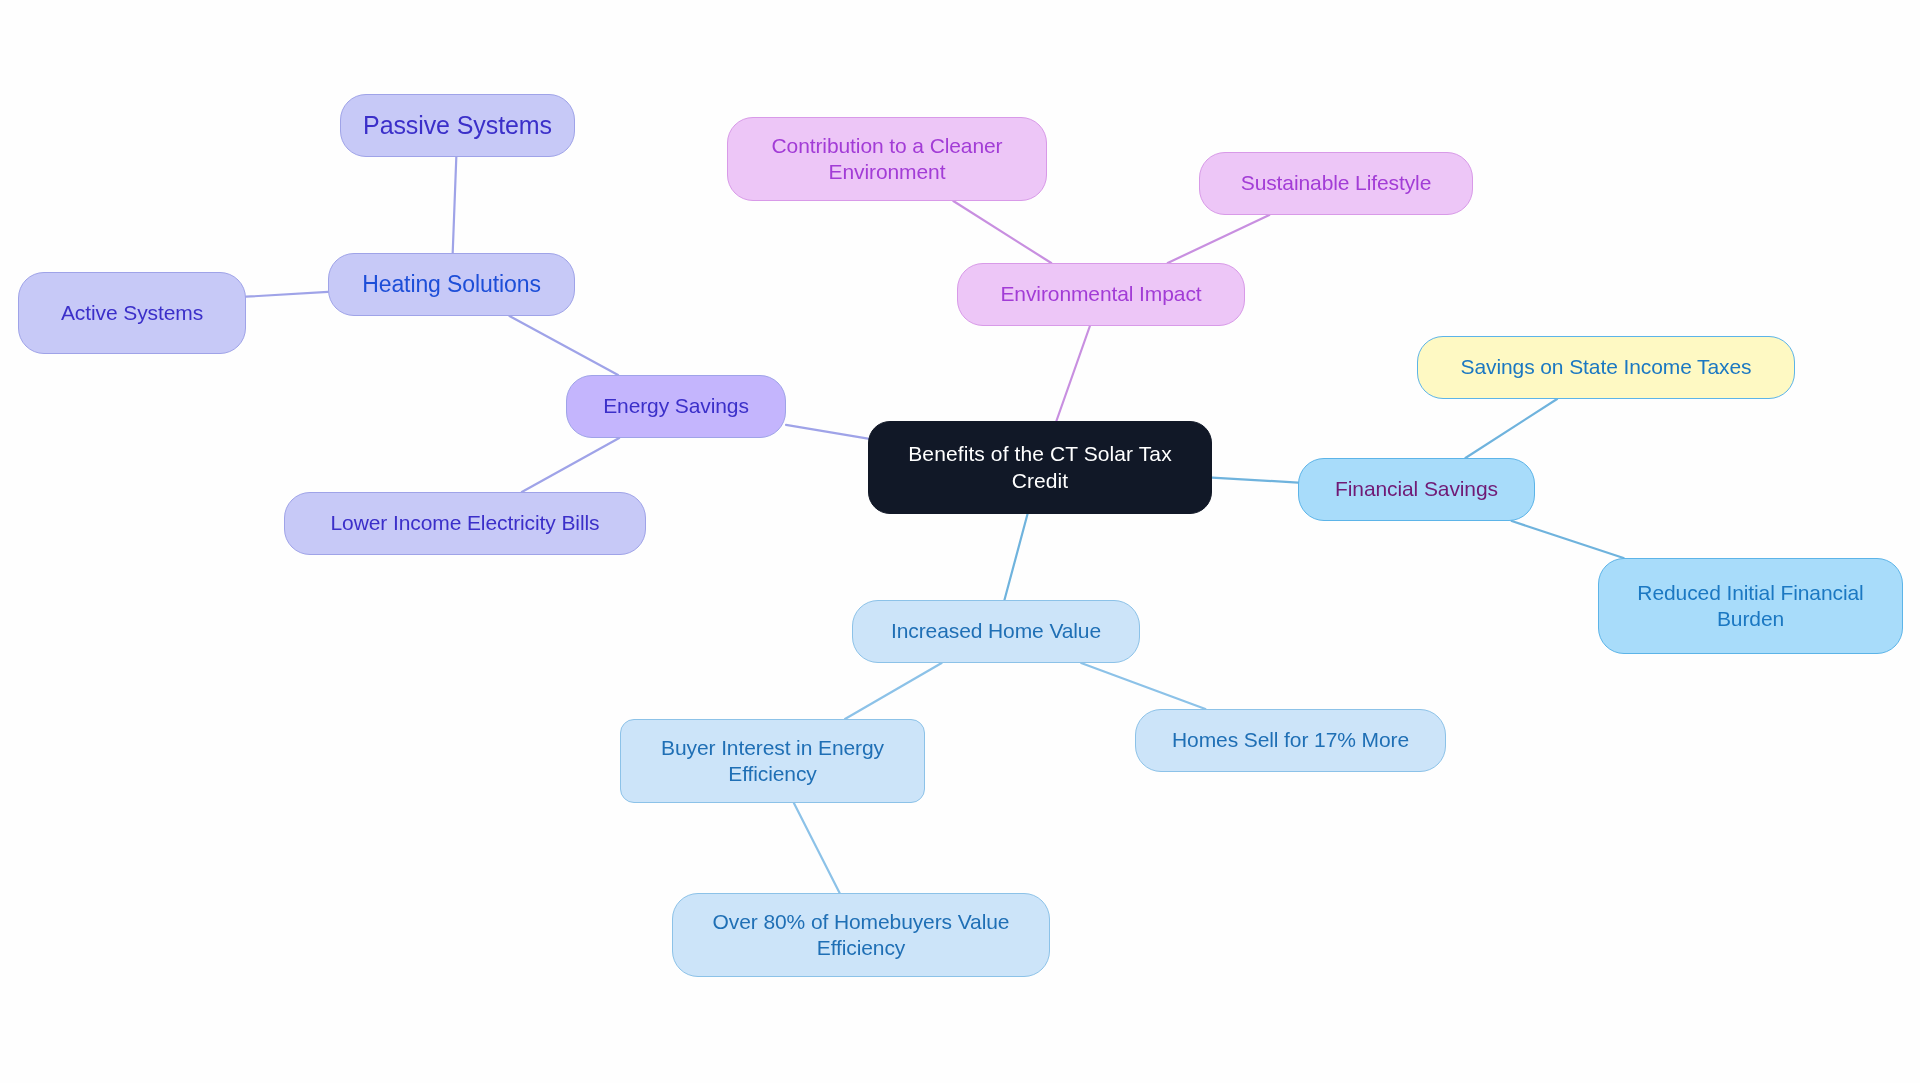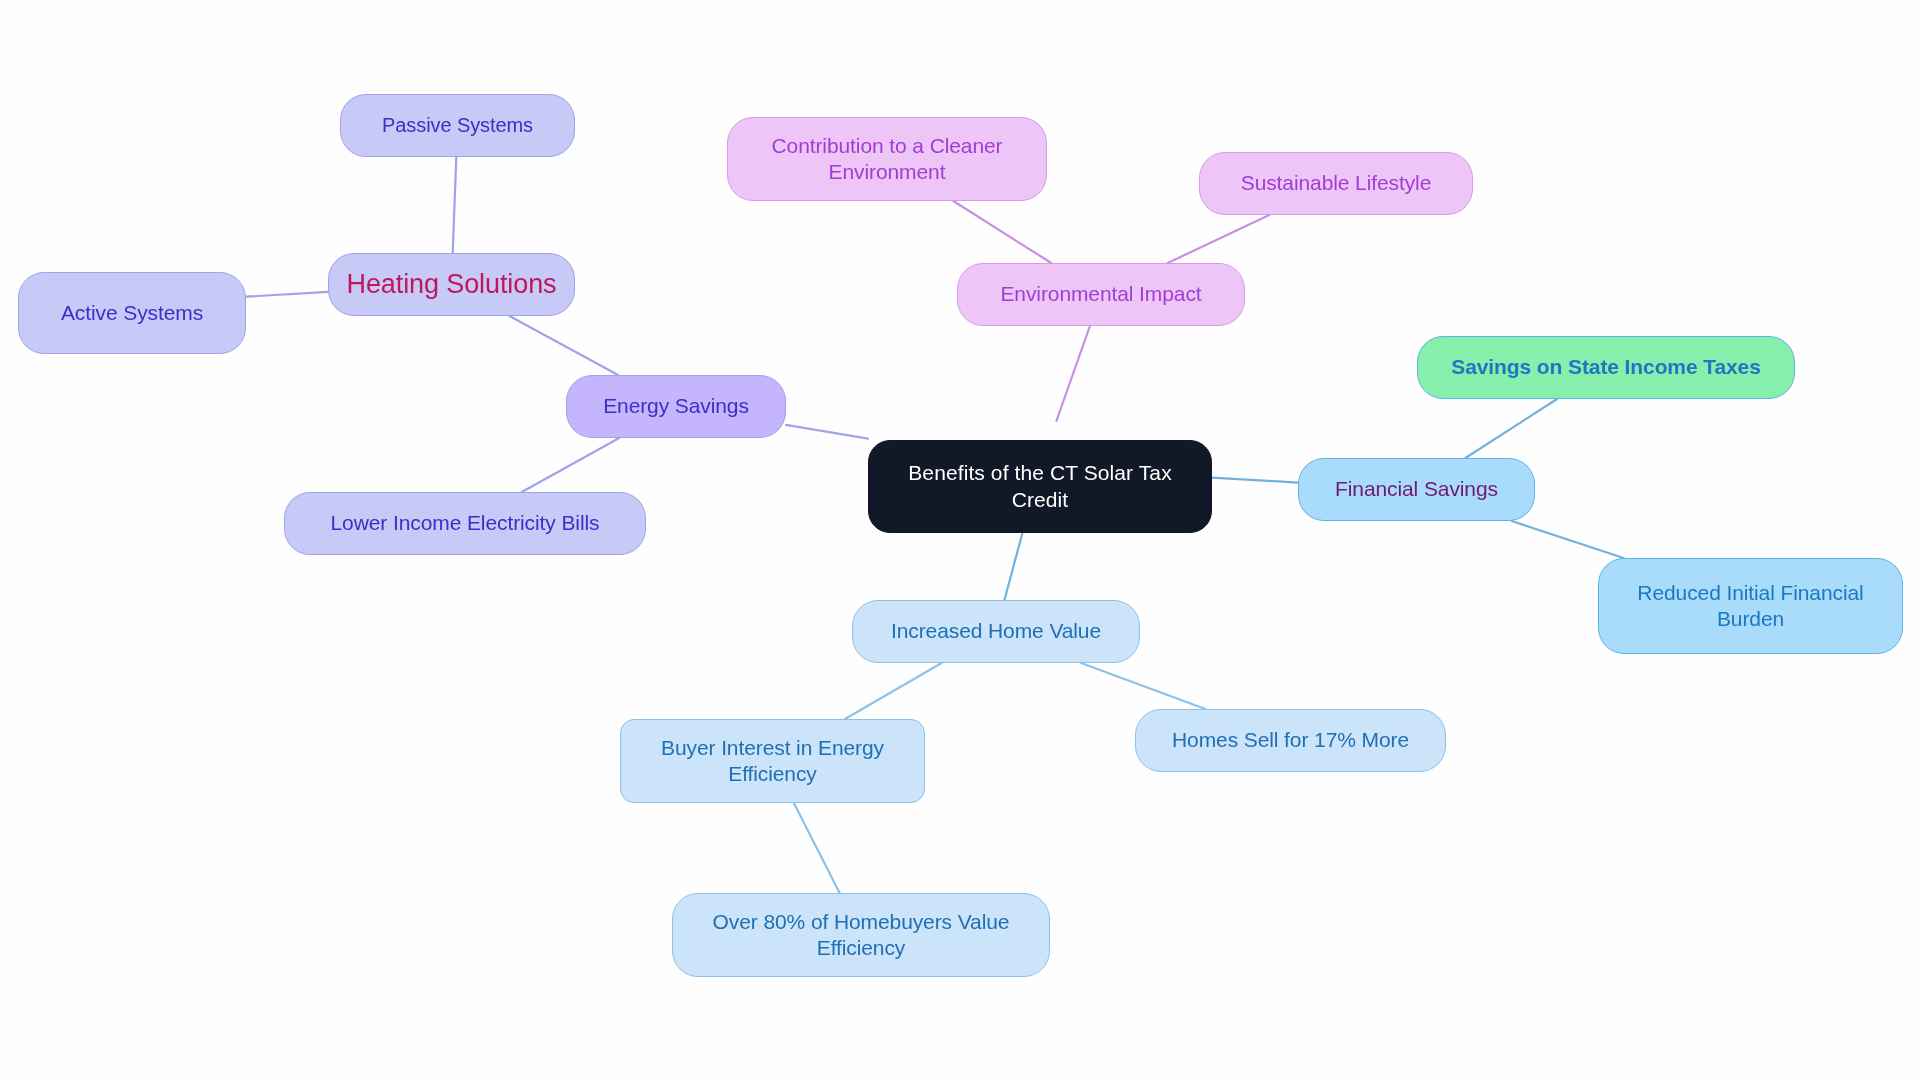--- a/index.html
+++ b/index.html
@@ -43,21 +43,20 @@
     padding: 6px 14px;
     line-height: 1.26;
     letter-spacing: -0.1px;
     white-space: pre-line;
   }
 
   .node.root {
     border-radius: 22px;
     border-width: 1px;
     letter-spacing: 0.1px;
-    margin-top: 19px;
   }
 </style>
 </head>
 <body>
 
 <div id="canvas">
   <svg id="edge-layer" viewBox="0 0 1920 1083" preserveAspectRatio="none">
       <line x1="868" y1="438.6758241758242" x2="786" y2="424.9340659340659" stroke="#9fa3e8" stroke-width="2.2" stroke-linecap="round"></line>
       <line x1="618.0348360655738" y1="375" x2="509.46516393442624" y2="316" stroke="#9fa3e8" stroke-width="2.2" stroke-linecap="round"></line>
       <line x1="452.688679245283" y1="253" x2="456.311320754717" y2="157" stroke="#9fa3e8" stroke-width="2.2" stroke-linecap="round"></line>
@@ -71,30 +70,30 @@
       <line x1="1511.712669683258" y1="521" x2="1623.5497737556561" y2="558" stroke="#6fb3dd" stroke-width="2.2" stroke-linecap="round"></line>
       <line x1="1027.5243902439024" y1="514" x2="1004.4512195121952" y2="600" stroke="#6fb3dd" stroke-width="2.2" stroke-linecap="round"></line>
       <line x1="1081.1077981651376" y1="663" x2="1205.3922018348624" y2="709" stroke="#8cc2e8" stroke-width="2.2" stroke-linecap="round"></line>
       <line x1="941.6351351351351" y1="663" x2="844.9864864864865" y2="719" stroke="#8cc2e8" stroke-width="2.2" stroke-linecap="round"></line>
       <line x1="793.8620689655172" y1="803" x2="839.6379310344828" y2="893" stroke="#8cc2e8" stroke-width="2.2" stroke-linecap="round"></line>
     </svg>
   <div id="node-layer">
       <div class="node root" style="left: 868px; top: 421px; width: 344px; height: 93px; background: rgb(17, 24, 39); border-color: rgb(17, 24, 39); color: rgb(255, 255, 255); font-size: 21px;">Benefits of the CT Solar Tax
 Credit</div>
       <div class="node" style="left: 566px; top: 375px; width: 220px; height: 63px; background: #c4b5fd; border-color: rgb(159, 163, 232); color: rgb(59, 47, 201); font-size: 21px;">Energy Savings</div>
-      <div class="node" style="left: 328px; top: 253px; width: 247px; height: 63px; background: rgb(199, 201, 247); border-color: rgb(159, 163, 232); color: #be185d; font-size: 27px;">Heating Solutions</div>
-      <div class="node" style="left: 340px; top: 94px; width: 235px; height: 63px; background: rgb(199, 201, 247); border-color: rgb(159, 163, 232); color: rgb(59, 47, 201); font-size: 20px;">Passive Systems</div>
+      <div class="node" style="left: 328px; top: 253px; width: 247px; height: 63px; background: rgb(199, 201, 247); border-color: rgb(159, 163, 232); color: #1d4ed8; font-size: 23px;">Heating Solutions</div>
+      <div class="node" style="left: 340px; top: 94px; width: 235px; height: 63px; background: rgb(199, 201, 247); border-color: rgb(159, 163, 232); color: rgb(59, 47, 201); font-size: 25px;">Passive Systems</div>
       <div class="node" style="left: 18px; top: 272px; width: 228px; height: 82px; background: rgb(199, 201, 247); border-color: rgb(159, 163, 232); color: rgb(59, 47, 201); font-size: 21px;">Active Systems</div>
       <div class="node" style="left: 284px; top: 492px; width: 362px; height: 63px; background: rgb(199, 201, 247); border-color: rgb(159, 163, 232); color: rgb(59, 47, 201); font-size: 21px;">Lower Income Electricity Bills</div>
       <div class="node" style="left: 957px; top: 263px; width: 288px; height: 63px; background: rgb(237, 198, 247); border-color: rgb(216, 154, 232); color: rgb(162, 60, 214); font-size: 21px;">Environmental Impact</div>
       <div class="node" style="left: 727px; top: 117px; width: 320px; height: 84px; background: rgb(237, 198, 247); border-color: rgb(216, 154, 232); color: rgb(162, 60, 214); font-size: 21px;">Contribution to a Cleaner
 Environment</div>
       <div class="node" style="left: 1199px; top: 152px; width: 274px; height: 63px; background: rgb(237, 198, 247); border-color: rgb(216, 154, 232); color: rgb(162, 60, 214); font-size: 21px;">Sustainable Lifestyle</div>
       <div class="node" style="left: 1298px; top: 458px; width: 237px; height: 63px; background: rgb(168, 220, 250); border-color: rgb(92, 180, 232); color: #701a75; font-size: 21px;">Financial Savings</div>
-      <div class="node" style="left: 1417px; top: 336px; width: 378px; height: 63px; background: #86efac; border-color: rgb(92, 180, 232); color: rgb(27, 120, 194); font-size: 21px; font-weight: bold;">Savings on State Income Taxes</div>
+      <div class="node" style="left: 1417px; top: 336px; width: 378px; height: 63px; background: #fef9c3; border-color: rgb(92, 180, 232); color: rgb(27, 120, 194); font-size: 21px;">Savings on State Income Taxes</div>
       <div class="node" style="left: 1598px; top: 558px; width: 305px; height: 96px; background: rgb(168, 220, 250); border-color: rgb(92, 180, 232); color: rgb(27, 120, 194); font-size: 21px;">Reduced Initial Financial
 Burden</div>
       <div class="node" style="left: 852px; top: 600px; width: 288px; height: 63px; background: rgb(204, 228, 249); border-color: rgb(140, 194, 232); color: rgb(31, 111, 181); font-size: 21px;">Increased Home Value</div>
       <div class="node" style="left: 1135px; top: 709px; width: 311px; height: 63px; background: rgb(204, 228, 249); border-color: rgb(140, 194, 232); color: rgb(31, 111, 181); font-size: 21px;">Homes Sell for 17% More</div>
       <div class="node" style="left: 620px; top: 719px; width: 305px; height: 84px; background: rgb(204, 228, 249); border-color: rgb(140, 194, 232); color: rgb(31, 111, 181); font-size: 21px; border-radius: 14px;">Buyer Interest in Energy
 Efficiency</div>
       <div class="node" style="left: 672px; top: 893px; width: 378px; height: 84px; background: rgb(204, 228, 249); border-color: rgb(140, 194, 232); color: rgb(31, 111, 181); font-size: 21px;">Over 80% of Homebuyers Value
 Efficiency</div>
     </div>
 </div>

